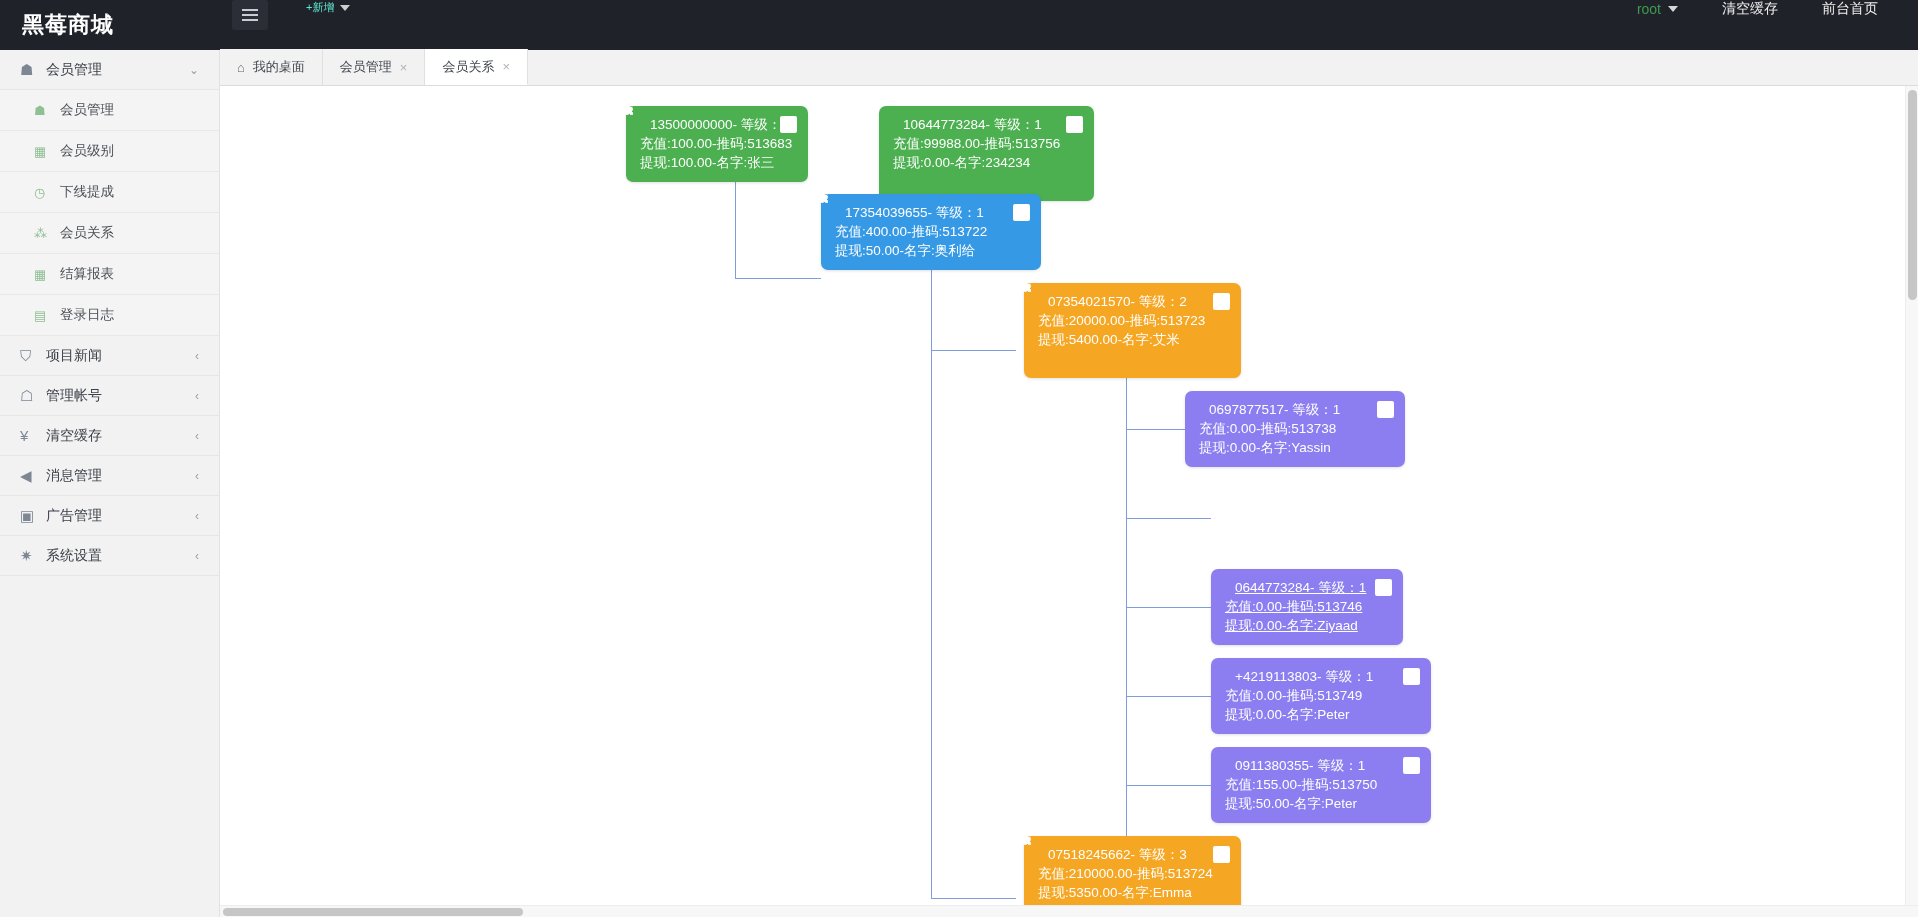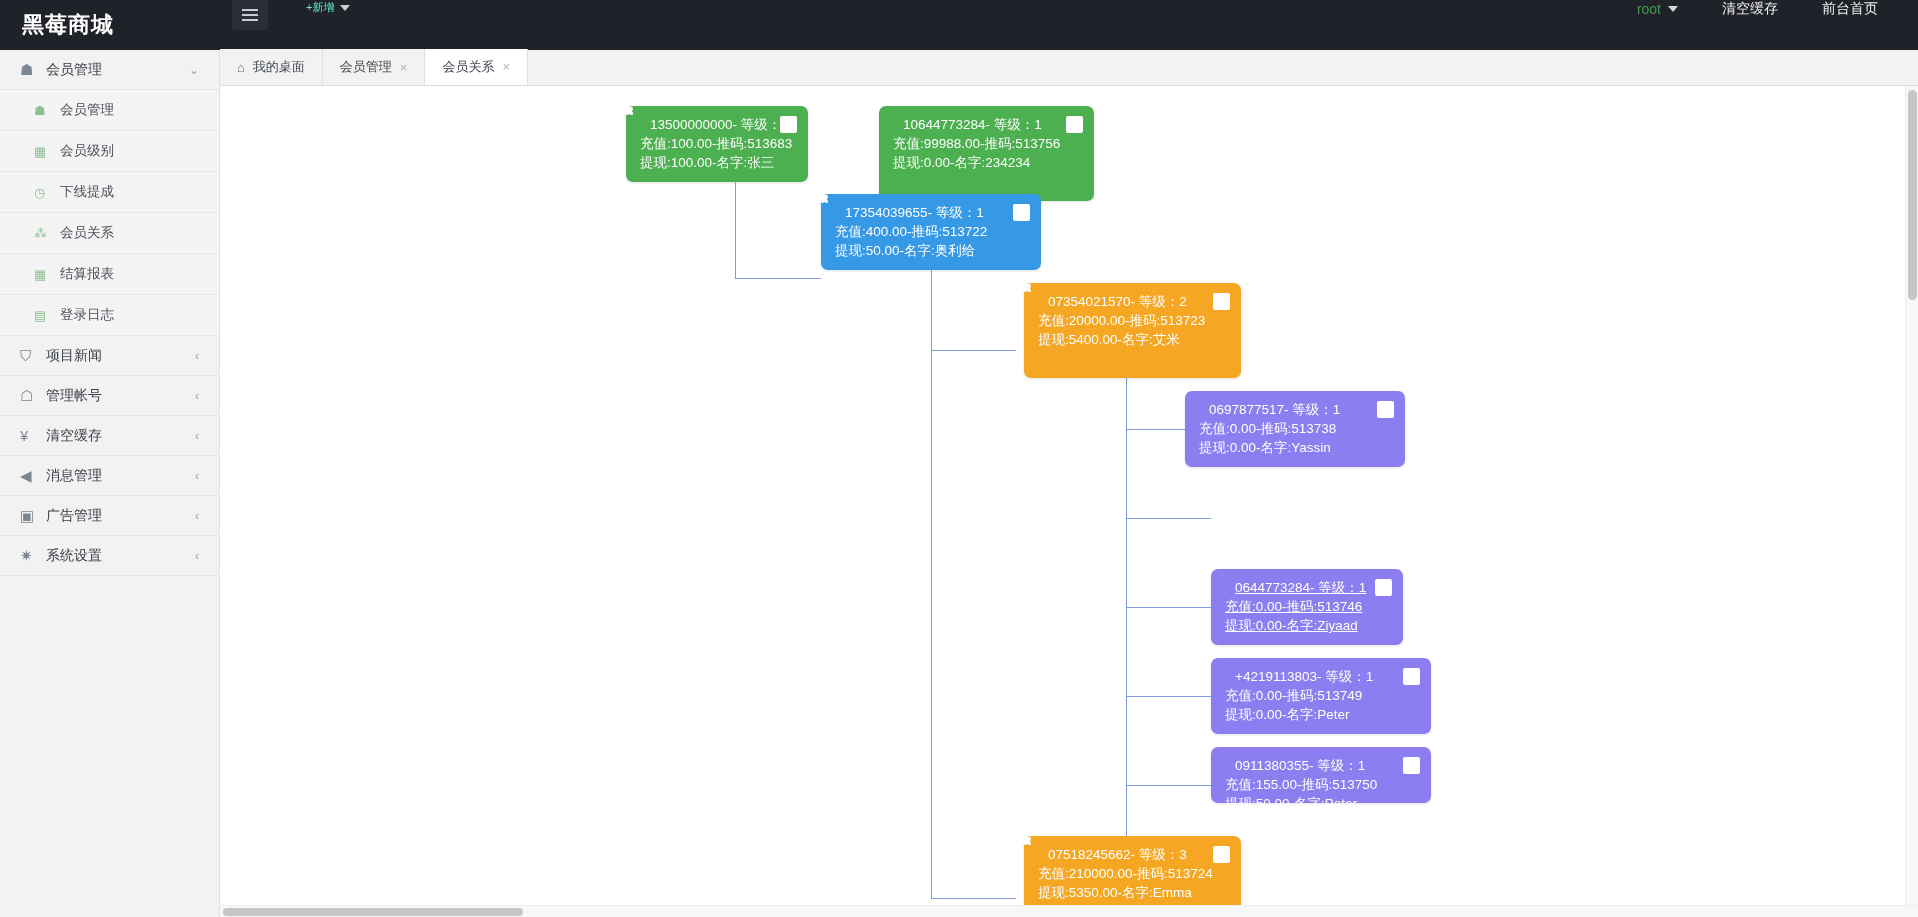--- a/index.html
+++ b/index.html
@@ -297,21 +297,21 @@
       <div class="line2">充值:0.00-推码:513746</div>
       <div class="line3">提现:0.00-名字:Ziyaad</div>
       <span class="chk"></span>
     </div>
     <div class="node n-purple" style="left: 991px; top: 572px; width: 220px; height: 76px;">
       <div class="line1">+4219113803- 等级：1</div>
       <div class="line2">充值:0.00-推码:513749</div>
       <div class="line3">提现:0.00-名字:Peter</div>
       <span class="chk"></span>
     </div>
-    <div class="node n-purple" style="left: 991px; top: 661px; width: 220px; height: 56px;">
+    <div class="node n-purple" style="left: 991px; top: 661px; width: 220px; height: 76px;">
       <div class="line1">0911380355- 等级：1</div>
       <div class="line2">充值:155.00-推码:513750</div>
       <div class="line3">提现:50.00-名字:Peter</div>
       <span class="chk"></span>
     </div>
     <div class="node n-orange" style="left: 796px; top: 750px; width: 217px; height: 95px;">
       <span class="handle">
         <span class="dash"></span>
         <span class="sq"></span>
       </span>

